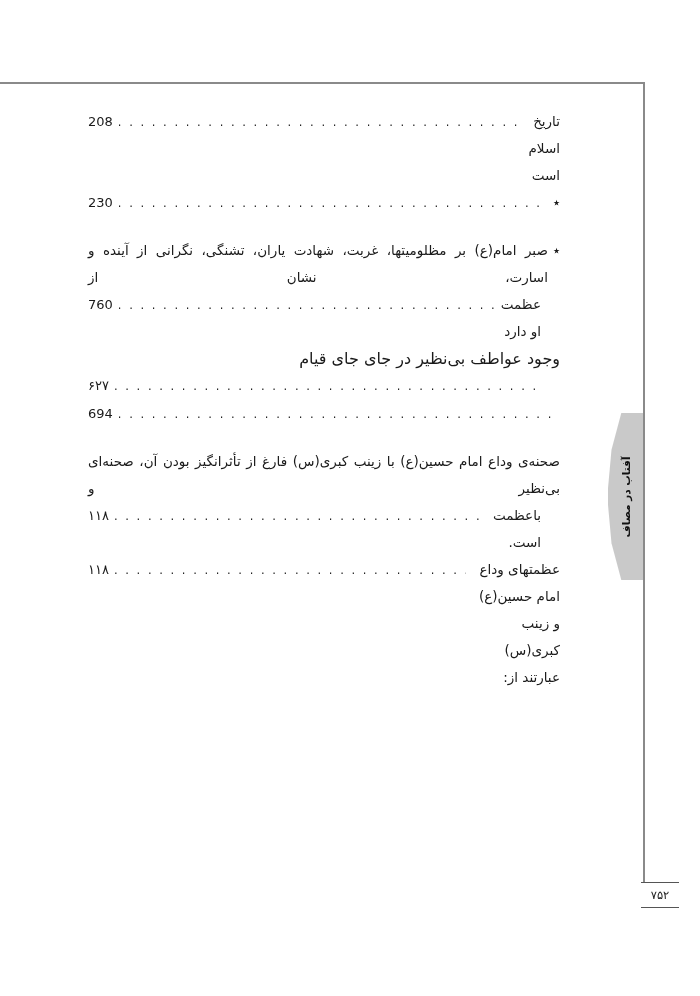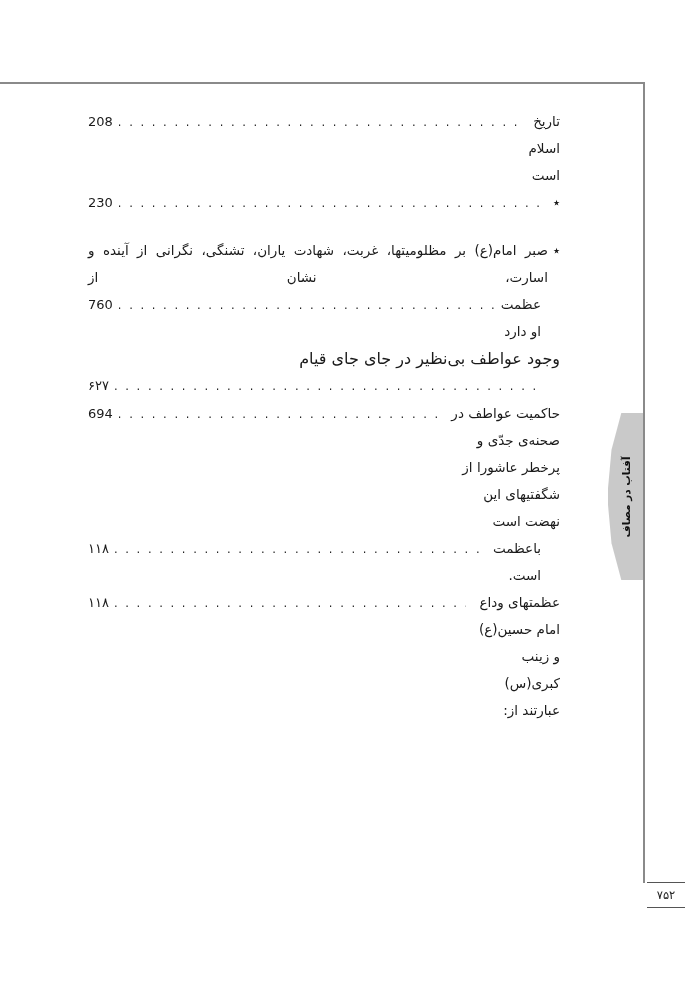--- a/index.html
+++ b/index.html
@@ -124,35 +124,37 @@
         <span class="pnum">760</span>
       </div>
       <div class="row heading">
         <span class="txt">وجود عواطف بی‌نظیر در جای جای قیام</span>
       </div>
       <div class="row ind-cont">
         <span class="dots"></span>
         <span class="pnum">۶۲۷</span>
       </div>
       <div class="row">
-        <span class="txt">حاکمیت عواطف در صحنه‌ی جدّی و پرخطر عاشورا از شگفتیهای این نهضت است</span>
         <span class="dots"></span>
         <span class="pnum">694</span>
+      </div>
+      <div class="row justify">
+        <span class="txt">صحنه‌ی وداع امام حسین(ع) با زینب کبری(س) فارغ از تأثرانگیز بودن آن، صحنه‌ای بی‌نظیر و</span>
       </div>
       <div class="row ind-cont">
         <span class="txt">باعظمت است.</span>
         <span class="dots"></span>
         <span class="pnum">۱۱۸</span>
       </div>
       <div class="row">
         <span class="txt">عظمتهای وداع امام حسین(ع) و زینب کبری(س) عبارتند از:</span>
         <span class="dots"></span>
         <span class="pnum">۱۱۸</span>
       </div>
     </div>
 
-  <div class="folio" style="right:15px;">
+  <div class="folio" style="right:21px;font-family:Liberation Serif, serif;">
     <div class="folio-rule"></div>
     <div class="folio-num">۷۵۲</div>
     <div class="folio-rule"></div>
   </div>
 
 </div>
 
 </body></html>

